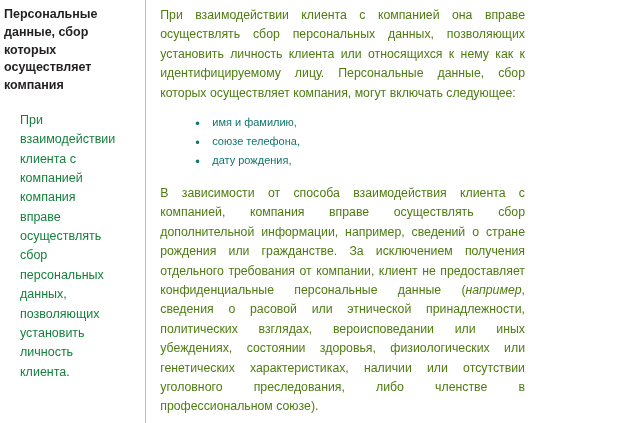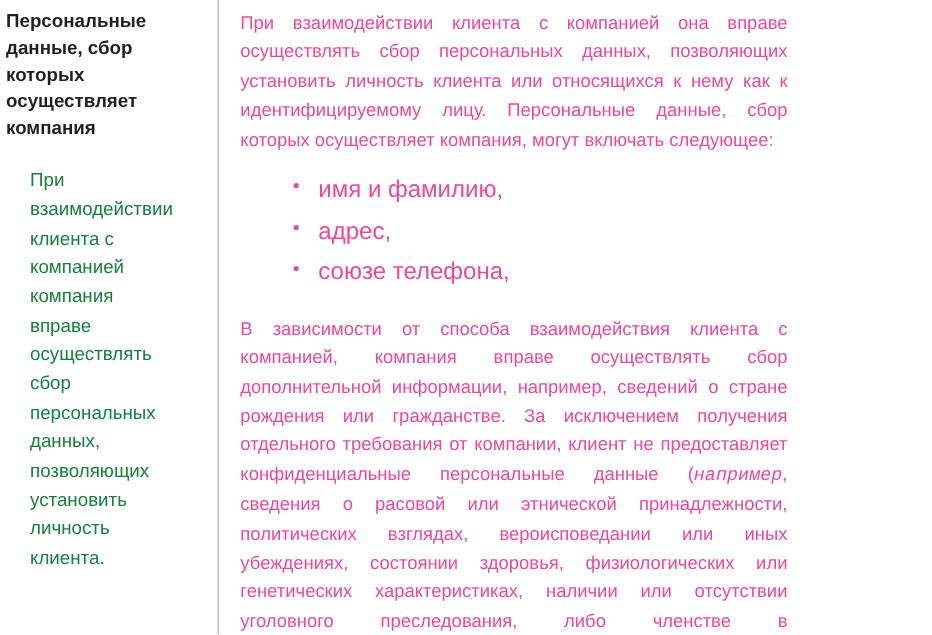--- a/index.html
+++ b/index.html
@@ -48,65 +48,64 @@
     font-size: 12.5px;
     line-height: 1.55;
     margin: 16px;
     color: #15803d;
   }
   .body-para {
     font-size: 12.3px;
     line-height: 1.58;
     text-align: justify;
     margin: 0 0 13px 0;
-    color: #ec4899;
+    color: #4d7c0f;
   }
   .body-para.tight {
     margin-bottom: 10px;
   }
   ul.bullets {
     margin: 0 0 14px 0;
     padding-left: 52px;
     list-style: none;
   }
   ul.bullets li {
-    font-size: 16px;
+    font-size: 11px;
     line-height: 1.72;
     position: relative;
-    color: #ec4899;
+    color: #0f766e;
   }
   ul.bullets li::before {
     content: "\2022";
     position: absolute;
     left: -17px;
     top: 0;
     font-size: 13px;
   }
   em {
     font-style: italic;
-    font-family: Liberation Mono, monospace;
   }
 </style>
 </head>
 <body>
 
 <div class="doc">
 
   <div class="col-left">
     <p class="side-heading">Персональные данные, сбор которых осуществляет компания</p>
     <p class="side-para">При взаимодействии клиента с компанией компания вправе осуществлять сбор персональных данных, позволяющих установить личность клиента.</p>
   </div>
 
   <div class="divider"></div>
 
   <div class="col-right">
     <p class="body-para tight">При взаимодействии клиента с компанией она вправе осуществлять сбор персональных данных, позволяющих установить личность клиента или относящихся к нему как к идентифицируемому лицу. Персональные данные, сбор которых осуществляет компания, могут включать следующее:</p>
 
     <ul class="bullets">
       <li>имя и фамилию,</li>
-      <li>адрес,</li>
       <li>союзе телефона,</li>
+      <li>дату рождения,</li>
     </ul>
 
     <p class="body-para"><span>В зависимости от способа взаимодействия клиента с компанией, компания вправе осуществлять сбор дополнительной информации, например, сведений о стране рождения или гражданстве. За исключением получения отдельного требования от компании, клиент не предоставляет конфиденциальные персональные данные (</span><em>например</em><span>, сведения о расовой или этнической принадлежности, политических взглядах, вероисповедании или иных убеждениях, состоянии здоровья, физиологических или генетических характеристиках, наличии или отсутствии уголовного преследования, либо членстве в профессиональном союзе).</span></p>
   </div>
 
 </div>
 
 </body></html>

